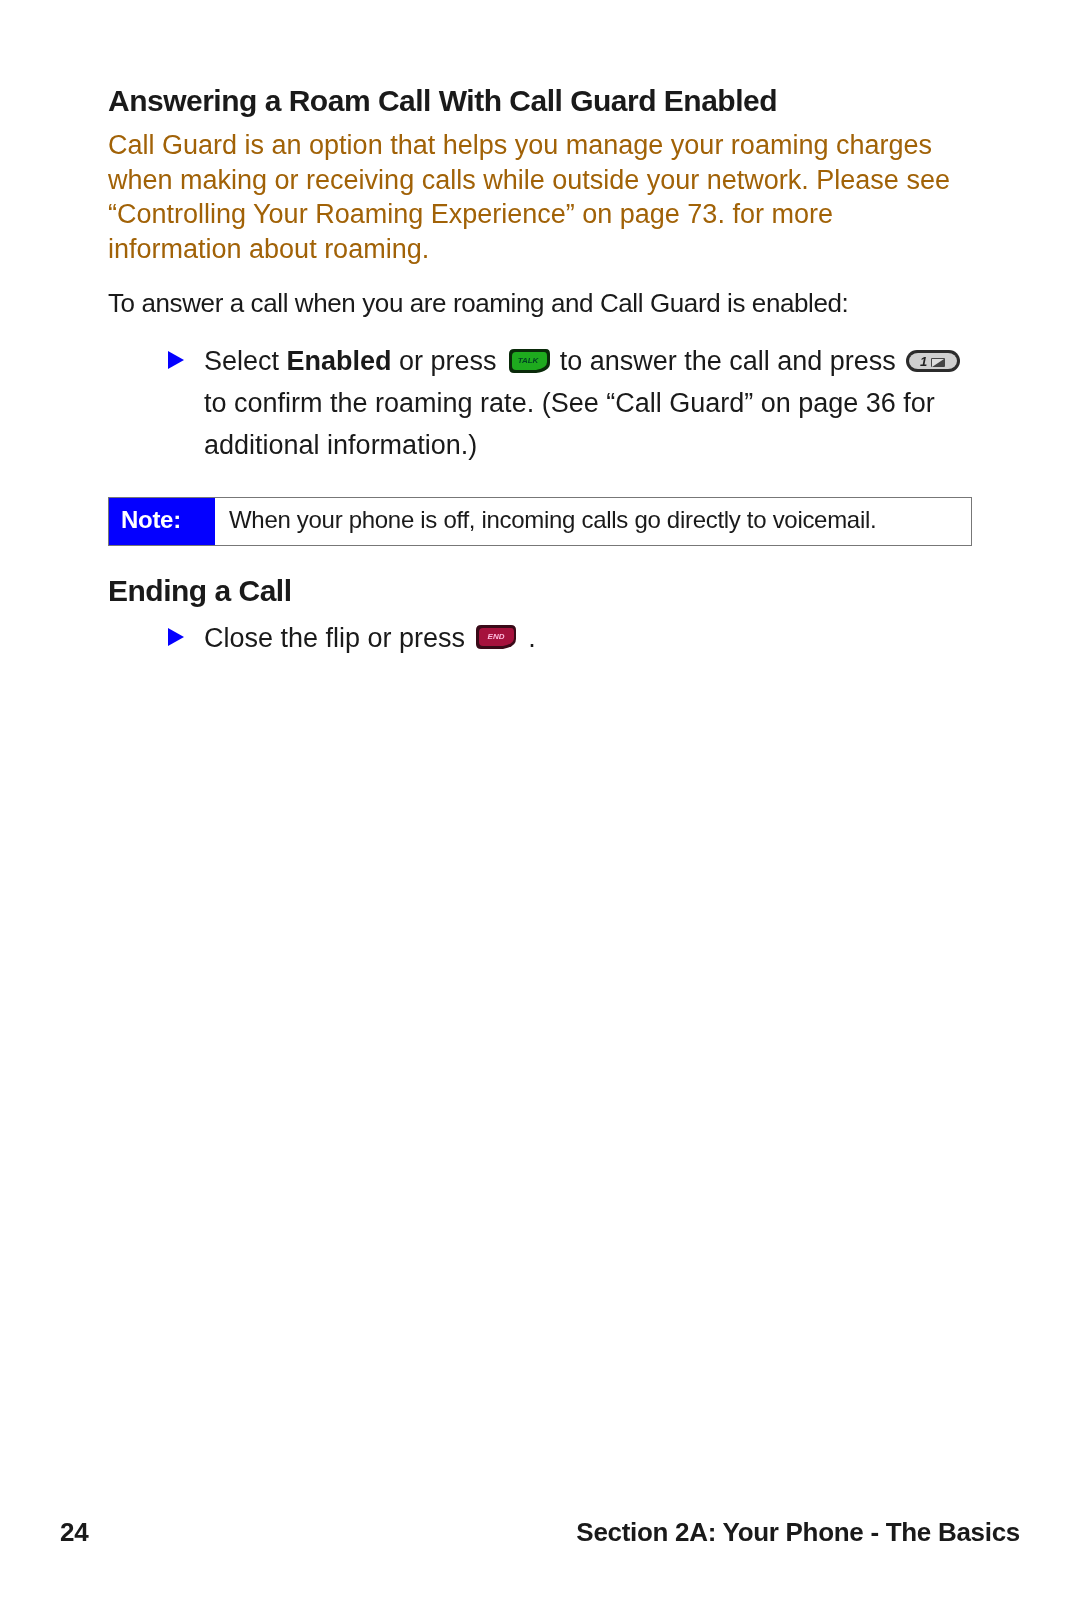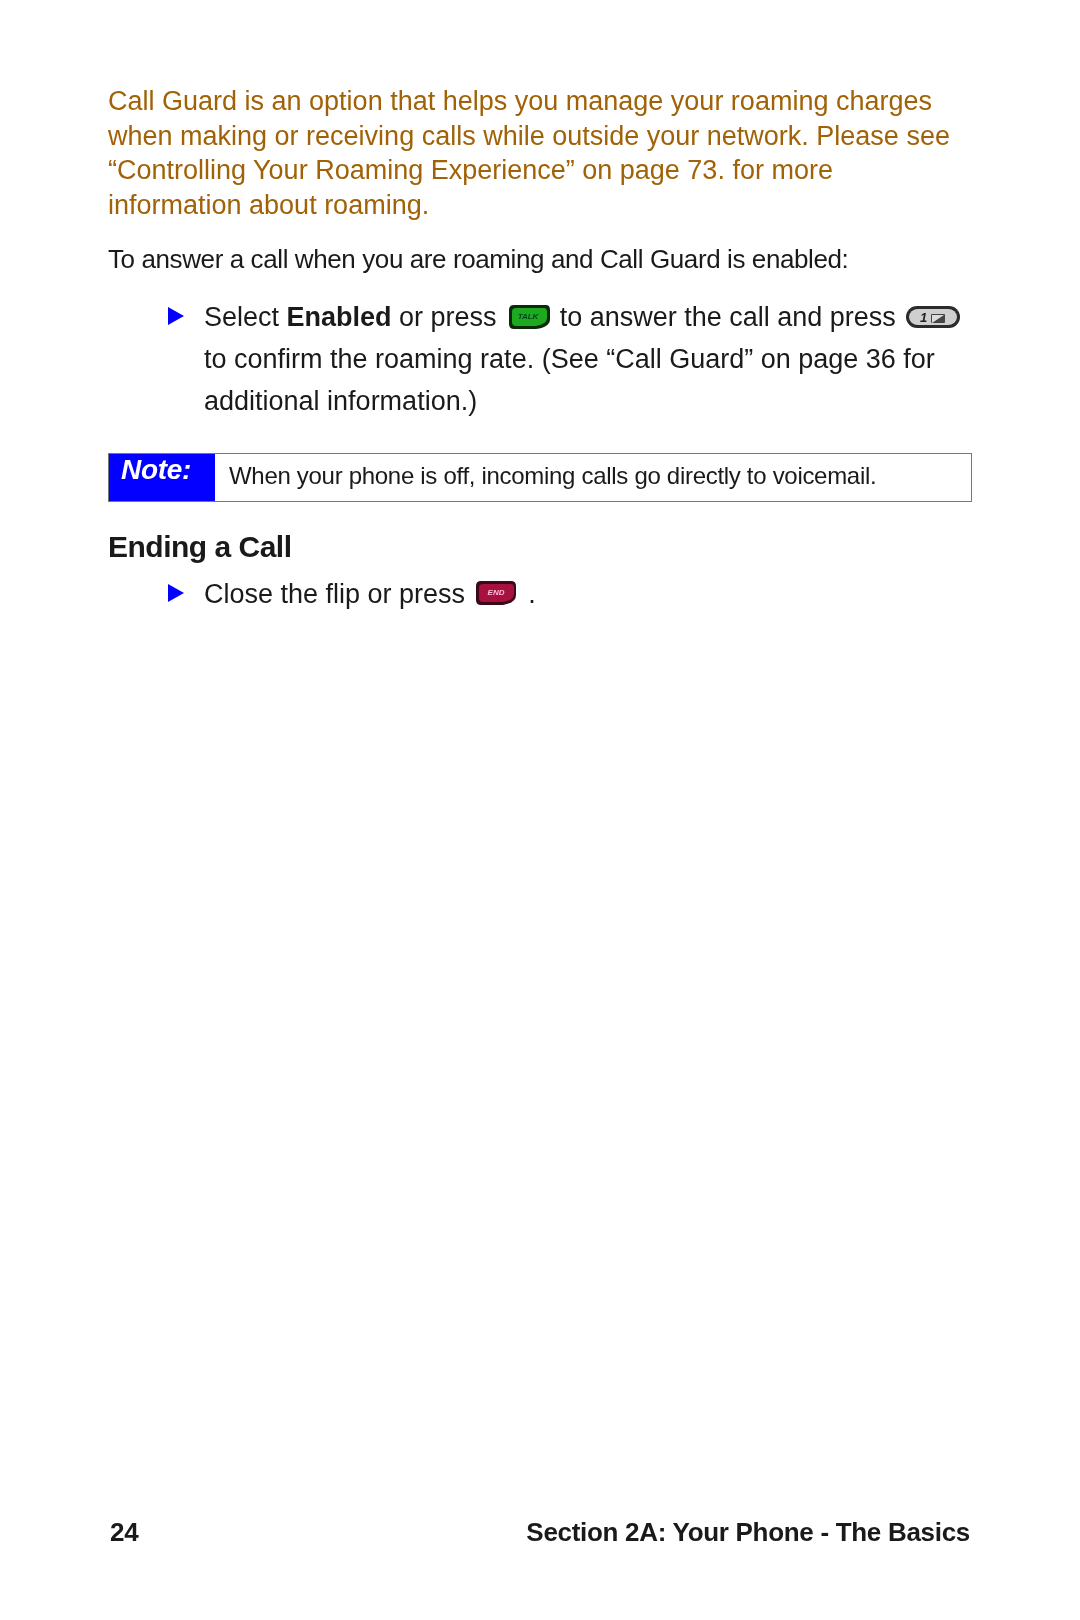--- a/index.html
+++ b/index.html
@@ -85,52 +85,52 @@
     border: 1px solid #777;
     margin: 0 0 28px 0;
     width: 100%;
     box-sizing: border-box;
   }
   .note-label {
     flex: 0 0 84px;
     background: #0400ff;
     color: #fff;
     font-weight: 700;
-    font-size: 28px;
-    padding: 0 10px 8px 12px;
+    font-size: 24px;
+    padding: 8px 10px 8px 12px;
     letter-spacing: -0.3px;
-    font-style: italic;
   }
   .note-body {
     flex: 1;
     font-size: 24px;
     line-height: 1.2;
     padding: 8px 14px 10px 14px;
     color: #1a1a1a;
     letter-spacing: -0.3px;
   }
 
   
   .footer {
     position: absolute;
     left: 0; right: 0;
     bottom: 72px;
-    padding: 0 110px;
+    padding: 0 60px;
     display: flex;
     justify-content: space-between;
     font-size: 26px;
     font-weight: 700;
     letter-spacing: -0.3px;
   }
 </style>
 </head>
 <body>
 
 <div class="page">
 
+  <h2 class="section-head">Answering a Roam Call With Call Guard Enabled</h2>
 
   <p class="body">Call Guard is an option that helps you manage your roaming charges when making or receiving calls while outside your network. Please see “Controlling Your Roaming Experience” on page 73. for more information about roaming.</p>
 
   <p class="bold-lead">To answer a call when you are roaming and Call Guard is enabled:</p>
 
   <div class="bullet-block">
     <div class="bullet-row">
       <div class="bullet-arrow-cell">
         <span class="tri-bullet"></span>
       </div>

